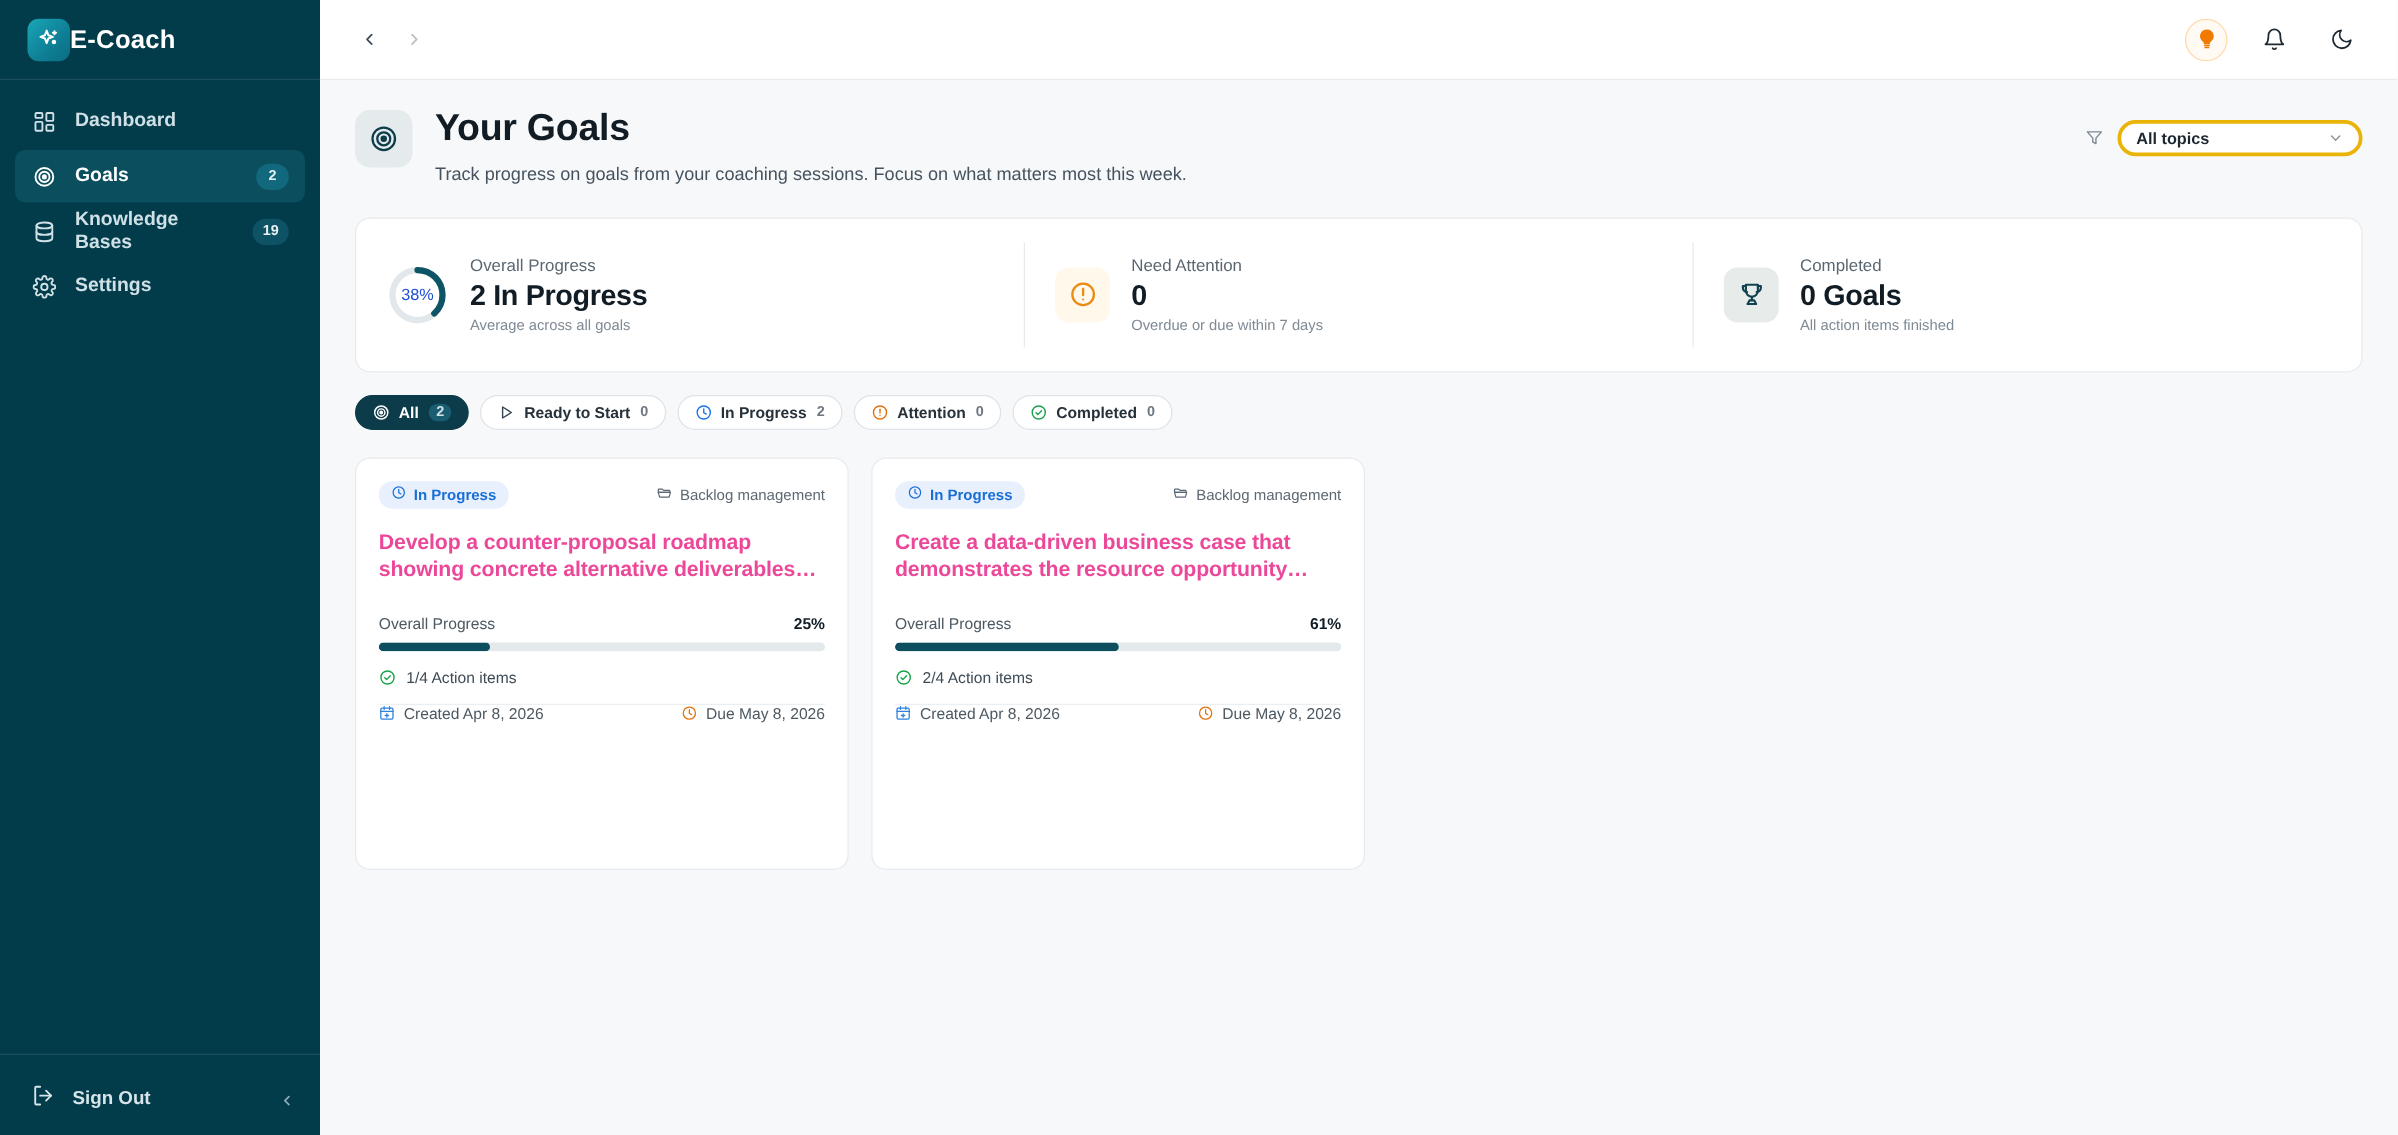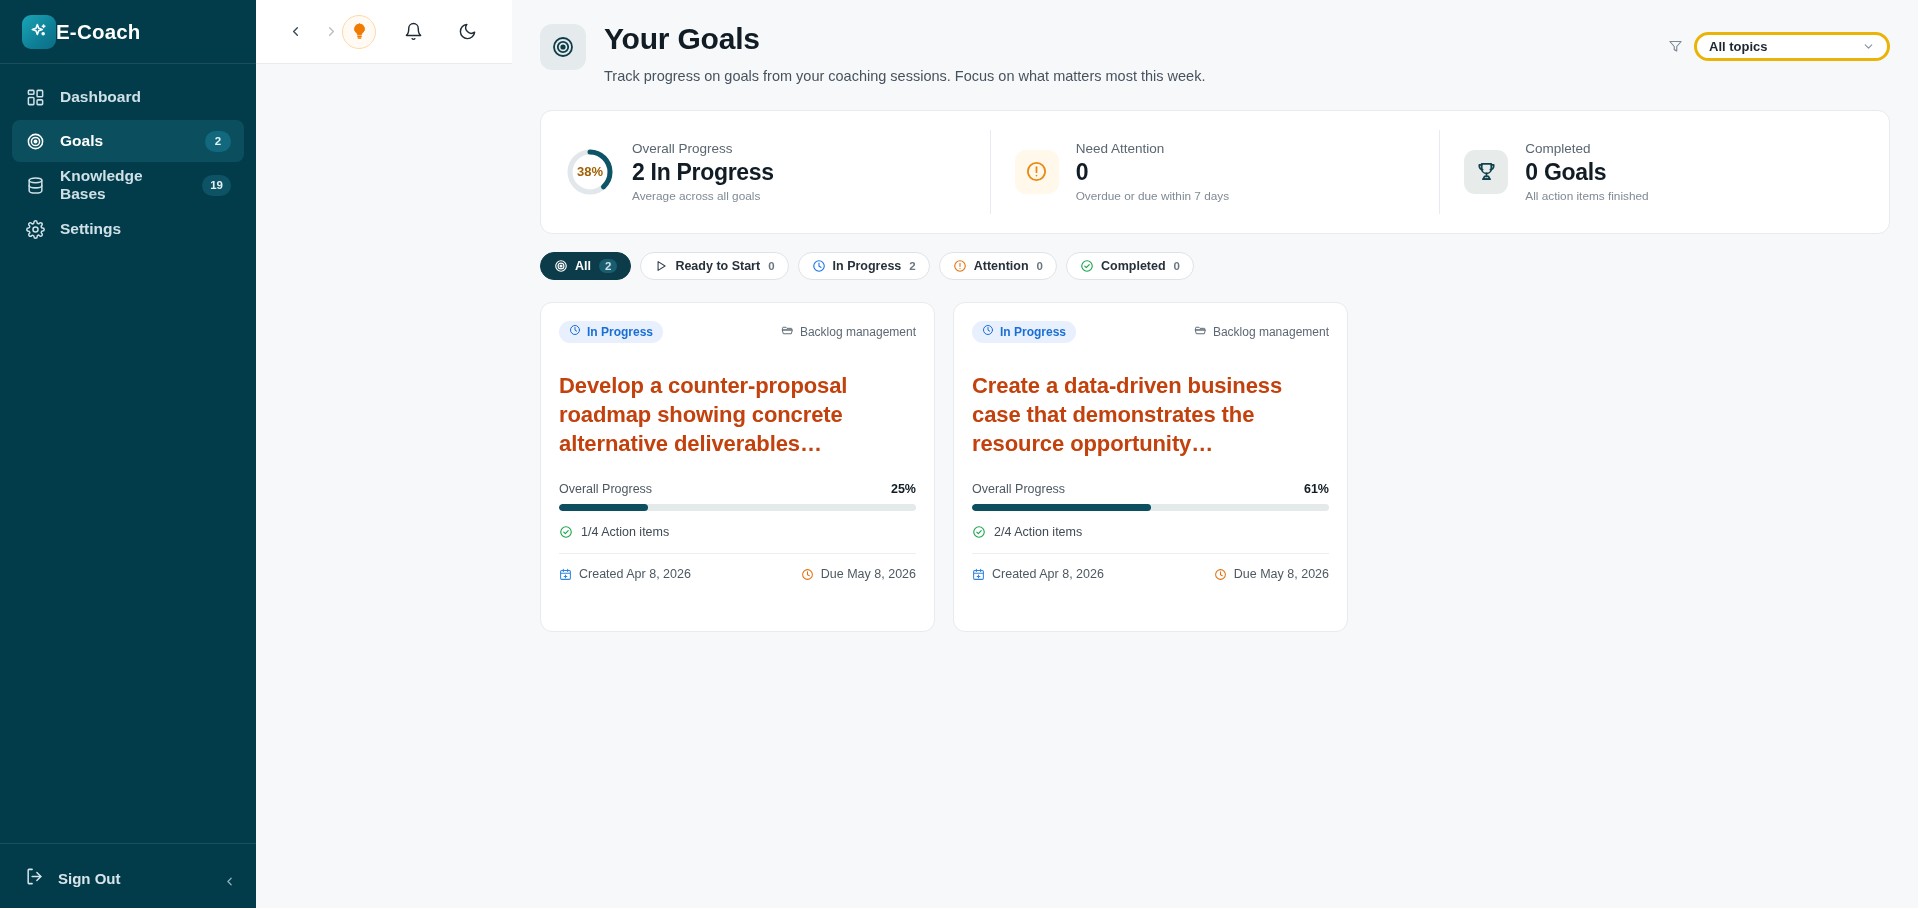--- a/index.html
+++ b/index.html
@@ -60,21 +60,21 @@
     height: 40px; padding: 0 13px; border-radius: 8px;
     color: #d7e5ea; font-size: 15px; font-weight: 600; cursor: pointer;
   }
   .sb-collapse {
     position: absolute; right: 16px; bottom: 14px;
     width: 22px; height: 22px; display: flex; align-items: center; justify-content: center;
     color: #8fb0ba; cursor: pointer;
   }
 
   
-  .main { flex: 1; height: 908px; display: flex; flex-direction: row; background: #f7f8f9; }
+  .main { flex: 1; height: 908px; display: flex; flex-direction: column; background: #f7f8f9; }
   .topbar {
     height: 64px; background: #ffffff; border-bottom: 1px solid #e9ecef;
     display: flex; align-items: center; padding: 0 28px;
   }
   .nav-arrows { display: flex; align-items: center; gap: 14px; }
   .nav-arrow {
     width: 22px; height: 22px; display:flex; align-items:center; justify-content:center;
     cursor: pointer;
   }
   .nav-arrow.back { color: #3c4a56; }
@@ -119,21 +119,21 @@
   .stat + .stat { border-left: 1px solid #e7eaee; }
   .stat-ico {
     width: 44px; height: 44px; border-radius: 11px;
     display: flex; align-items: center; justify-content: center; flex: 0 0 44px;
   }
   .stat-ico.warn { background: #fff8eb; color: #e98a12; }
   .stat-ico.done { background: #e7eceb; color: #12424f; }
   .ring { position: relative; width: 50px; height: 50px; flex: 0 0 50px; }
   .ring-label {
     position: absolute; inset: 0; display: flex; align-items: center; justify-content: center;
-    font-size: 13px; font-weight: 700; color: #a16207;
+    font-size: 13px; font-weight: 400; color: #1d4ed8;
   }
   .stat-text { display: flex; flex-direction: column; gap: 3px; }
   .stat-label { font-size: 13.5px; color: #5a6670; }
   .stat-value { font-size: 23px; font-weight: 800; color: #111c25; letter-spacing: -0.3px; }
   .stat-note { font-size: 11.8px; color: #7f8a94; }
 
   
   .tabs { margin: 18px 28px 0 28px; display: flex; gap: 9px; align-items: center; }
   .tab {
     height: 28px; border-radius: 14px; border: 1px solid #dfe3e8; background: #ffffff;
@@ -165,38 +165,38 @@
   .chip {
     display: flex; align-items: center; gap: 6px;
     height: 22px; padding: 0 10px; border-radius: 11px;
     background: #e8f0fe; color: #1a6fd4; font-size: 12px; font-weight: 700;
   }
   .goal-topic {
     margin-left: auto; display: flex; align-items: center; gap: 6px;
     font-size: 12px; color: #5c6873;
   }
   .goal-title {
-    margin-top: 28px; font-size: 22px; font-weight: 800; color: #c2410c;
+    margin-top: 16px; font-size: 17px; font-weight: 800; color: #ec4899;
     line-height: 1.33; letter-spacing: -0.1px;
   }
   .goal-prog-row {
     margin-top: 24px; display: flex; align-items: center;
     font-size: 12.5px; color: #4d5962;
   }
   .goal-prog-row .pct { margin-left: auto; font-weight: 800; color: #111c25; font-size: 12.5px; }
   .bar { margin-top: 8px; height: 7px; border-radius: 4px; background: #e4e9ec; overflow: hidden; }
   .bar-fill { height: 100%; border-radius: 4px; background: #0d4f5f; }
   .goal-actions {
     margin-top: 14px; display: flex; align-items: center; gap: 8px;
     font-size: 12.5px; color: #3f4b55;
   }
   .goal-actions .ci { color: #17a34a; display: flex; }
   .goal-sep { margin-top: 14px; border-top: 1px solid #eceff2; }
   .goal-foot {
-    margin-top: 13px; display: flex; 
+    display: flex; 
     font-size: 12.5px; color: #4d5962;
   }
   .goal-foot .fi { display: flex; margin-right: 7px; }
   .goal-foot .created { display: flex; align-items: center; }
   .goal-foot .created .fi { color: #2f82e0; }
   .goal-foot .due { display: flex; align-items: center; margin-left: auto; }
   .goal-foot .due .fi { color: #e2710d; }
 </style>
 </head>
 <body>

